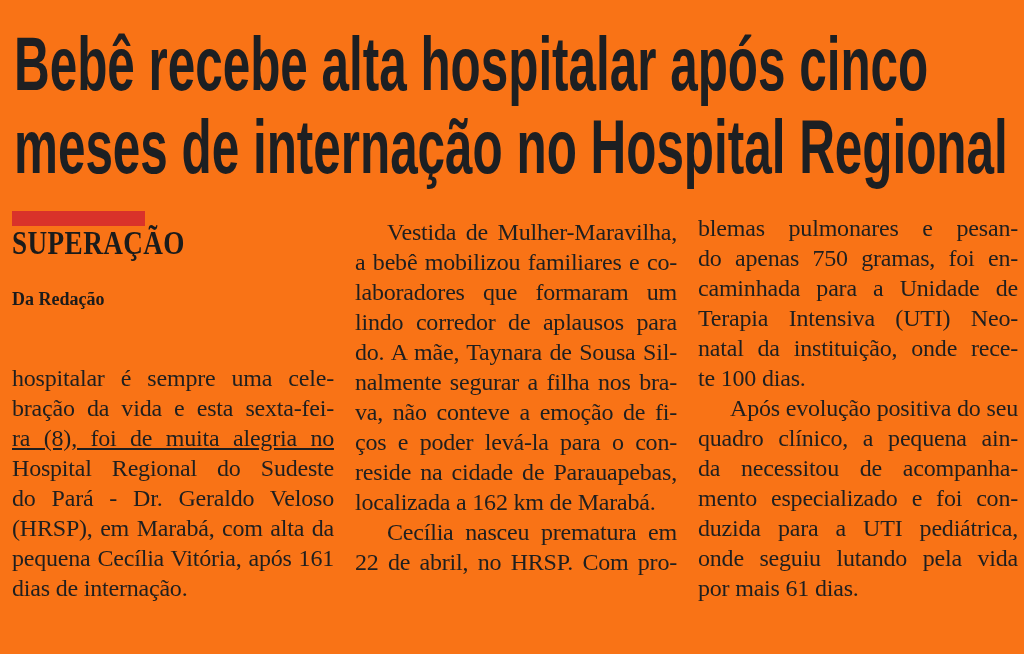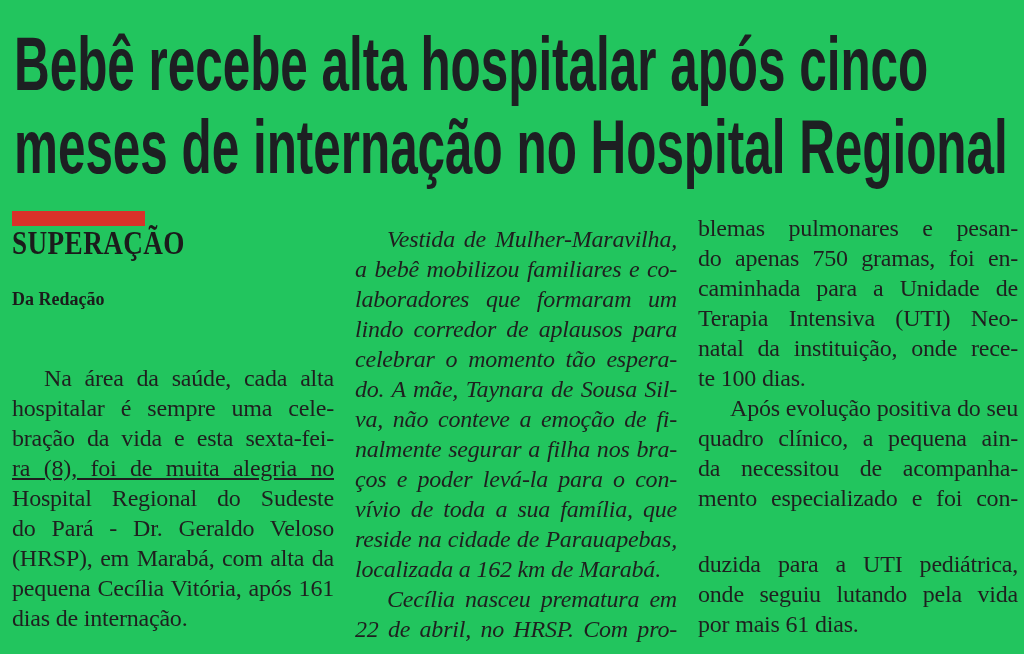--- a/index.html
+++ b/index.html
@@ -1,20 +1,20 @@
 <!DOCTYPE html>
 <html><head>
 <meta charset="utf-8">
 <style>
   html, body { margin: 0; padding: 0; background: #ffffff; }
   .page {
     position: relative;
     width: 1024px;
     height: 654px;
-    background: #22c55e;
+    background: #f97316;
     overflow: hidden;
     font-family: "Liberation Serif", serif;
   }
 
   
   .headline { position: absolute; left: 14px; top: 22px; }
   .hl-line {
     font-family: "Liberation Sans", sans-serif;
     font-weight: bold;
     font-size: 76px;
@@ -55,21 +55,21 @@
     font-family: "Liberation Serif", serif;
     font-weight: bold;
     font-size: 18px;
     color: #1b1b1b;
     white-space: nowrap;
   }
 
   
   .col { position: absolute; }
   .col-1 { left: 12px;  top: 363px; width: 322px; }
-  .col-2 { left: 355px; top: 224px; width: 322px; font-style: italic; }
+  .col-2 { left: 355px; top: 217px; width: 322px; }
   .col-3 { left: 698px; top: 213px; width: 320px; }
 
   .bline {
     font-family: "Liberation Serif", serif;
     font-size: 24px;
     line-height: 30px;
     letter-spacing: -0.2px;
     color: #1f1f1f;
     text-align: justify;
     text-align-last: justify;
@@ -88,55 +88,52 @@
     <div class="hl-line" style="color: rgb(29, 31, 34);">meses de internação no Hospital Regional</div>
   </div>
 
   <div class="rule" style="background: rgb(217, 50, 42);"></div>
 
   <div class="kicker">SUPERAÇÃO</div>
 
   <div class="byline">Da Redação</div>
 
   <div class="col col-1">
-      <div class="bline ind" style="color: rgb(31, 31, 31);">Na área da saúde, cada alta</div>
       <div class="bline" style="color: rgb(31, 31, 31);">hospitalar é sempre uma cele-</div>
       <div class="bline" style="color: rgb(31, 31, 31);">bração da vida e esta sexta-fei-</div>
       <div class="bline" style="color: rgb(31, 31, 31); text-decoration: underline;">ra (8), foi de muita alegria no</div>
       <div class="bline" style="color: rgb(31, 31, 31);">Hospital Regional do Sudeste</div>
       <div class="bline" style="color: rgb(31, 31, 31);">do Pará - Dr. Geraldo Veloso</div>
       <div class="bline" style="color: rgb(31, 31, 31);">(HRSP), em Marabá, com alta da</div>
       <div class="bline" style="color: rgb(31, 31, 31);">pequena Cecília Vitória, após 161</div>
       <div class="bline end" style="color: rgb(31, 31, 31);">dias de internação.</div>
     </div>
   <div class="col col-2">
       <div class="bline ind" style="color: rgb(31, 31, 31);">Vestida de Mulher-Maravilha,</div>
       <div class="bline" style="color: rgb(31, 31, 31);">a bebê mobilizou familiares e co-</div>
       <div class="bline" style="color: rgb(31, 31, 31);">laboradores que formaram um</div>
       <div class="bline" style="color: rgb(31, 31, 31);">lindo corredor de aplausos para</div>
-      <div class="bline" style="color: rgb(31, 31, 31);">celebrar o momento tão espera-</div>
       <div class="bline" style="color: rgb(31, 31, 31);">do. A mãe, Taynara de Sousa Sil-</div>
+      <div class="bline" style="color: rgb(31, 31, 31);">nalmente segurar a filha nos bra-</div>
       <div class="bline" style="color: rgb(31, 31, 31);">va, não conteve a emoção de fi-</div>
-      <div class="bline" style="color: rgb(31, 31, 31);">nalmente segurar a filha nos bra-</div>
       <div class="bline" style="color: rgb(31, 31, 31);">ços e poder levá-la para o con-</div>
-      <div class="bline" style="color: rgb(31, 31, 31);">vívio de toda a sua família, que</div>
       <div class="bline" style="color: rgb(31, 31, 31);">reside na cidade de Parauapebas,</div>
       <div class="bline end" style="color: rgb(31, 31, 31);">localizada a 162 km de Marabá.</div>
       <div class="bline ind" style="color: rgb(31, 31, 31);">Cecília nasceu prematura em</div>
       <div class="bline" style="color: rgb(31, 31, 31);">22 de abril, no HRSP. Com pro-</div>
     </div>
   <div class="col col-3">
       <div class="bline" style="color: rgb(31, 31, 31);">blemas pulmonares e pesan-</div>
       <div class="bline" style="color: rgb(31, 31, 31);">do apenas 750 gramas, foi en-</div>
       <div class="bline" style="color: rgb(31, 31, 31);">caminhada para a Unidade de</div>
       <div class="bline" style="color: rgb(31, 31, 31);">Terapia Intensiva (UTI) Neo-</div>
       <div class="bline" style="color: rgb(31, 31, 31);">natal da instituição, onde rece-</div>
       <div class="bline end" style="color: rgb(31, 31, 31);">te 100 dias.</div>
       <div class="bline ind" style="color: rgb(31, 31, 31);">Após evolução positiva do seu</div>
       <div class="bline" style="color: rgb(31, 31, 31);">quadro clínico, a pequena ain-</div>
       <div class="bline" style="color: rgb(31, 31, 31);">da necessitou de acompanha-</div>
       <div class="bline" style="color: rgb(31, 31, 31);">mento especializado e foi con-</div>
-      <div class="bline" style="color: rgb(31, 31, 31); margin-top: 36px;">duzida para a UTI pediátrica,</div>
+      <div class="bline" style="color: rgb(31, 31, 31);">duzida para a UTI pediátrica,</div>
       <div class="bline" style="color: rgb(31, 31, 31);">onde seguiu lutando pela vida</div>
       <div class="bline end" style="color: rgb(31, 31, 31);">por mais 61 dias.</div>
     </div>
 
 </div>
 
 </body></html>

